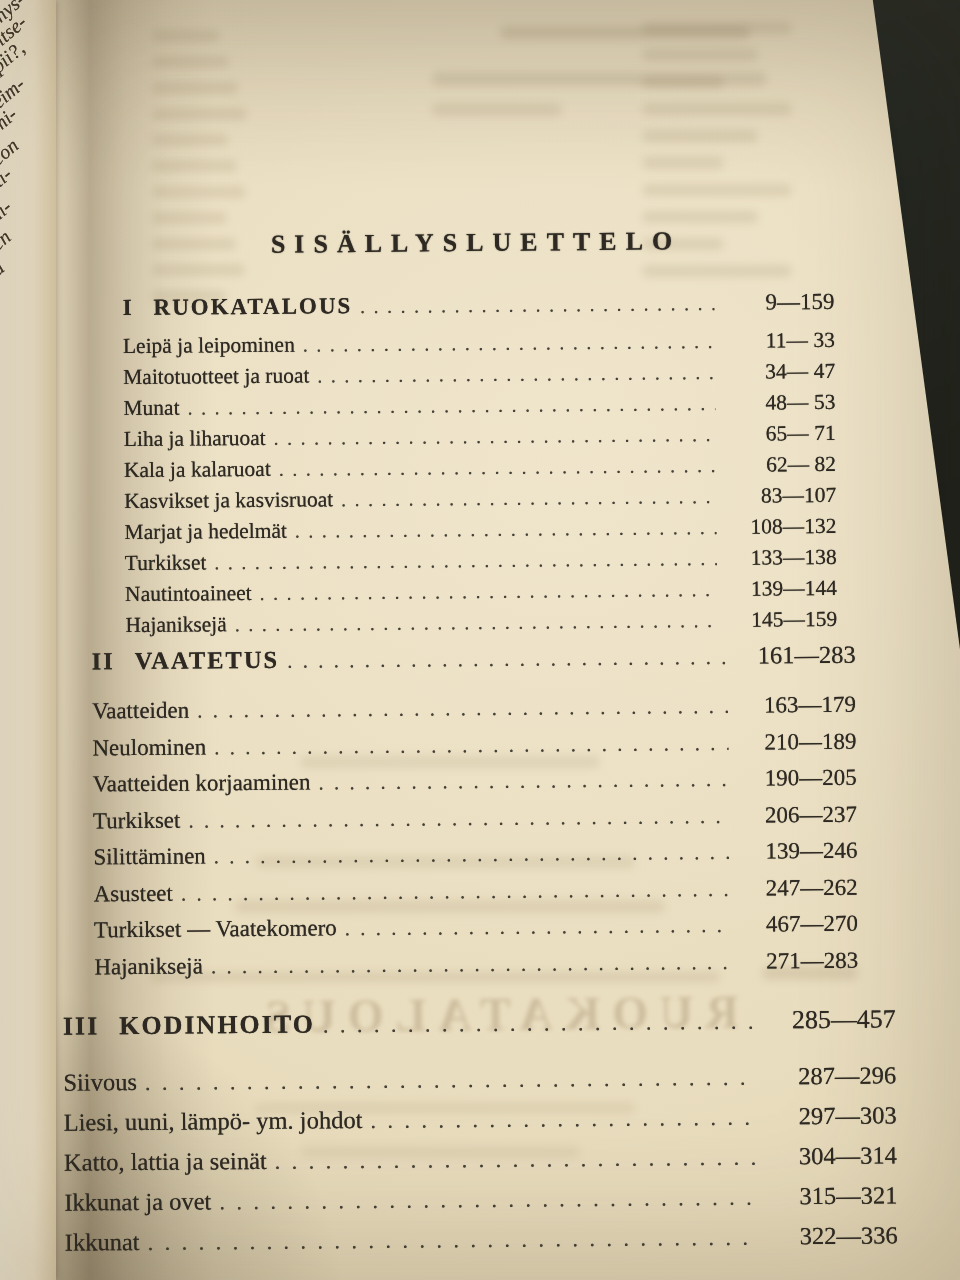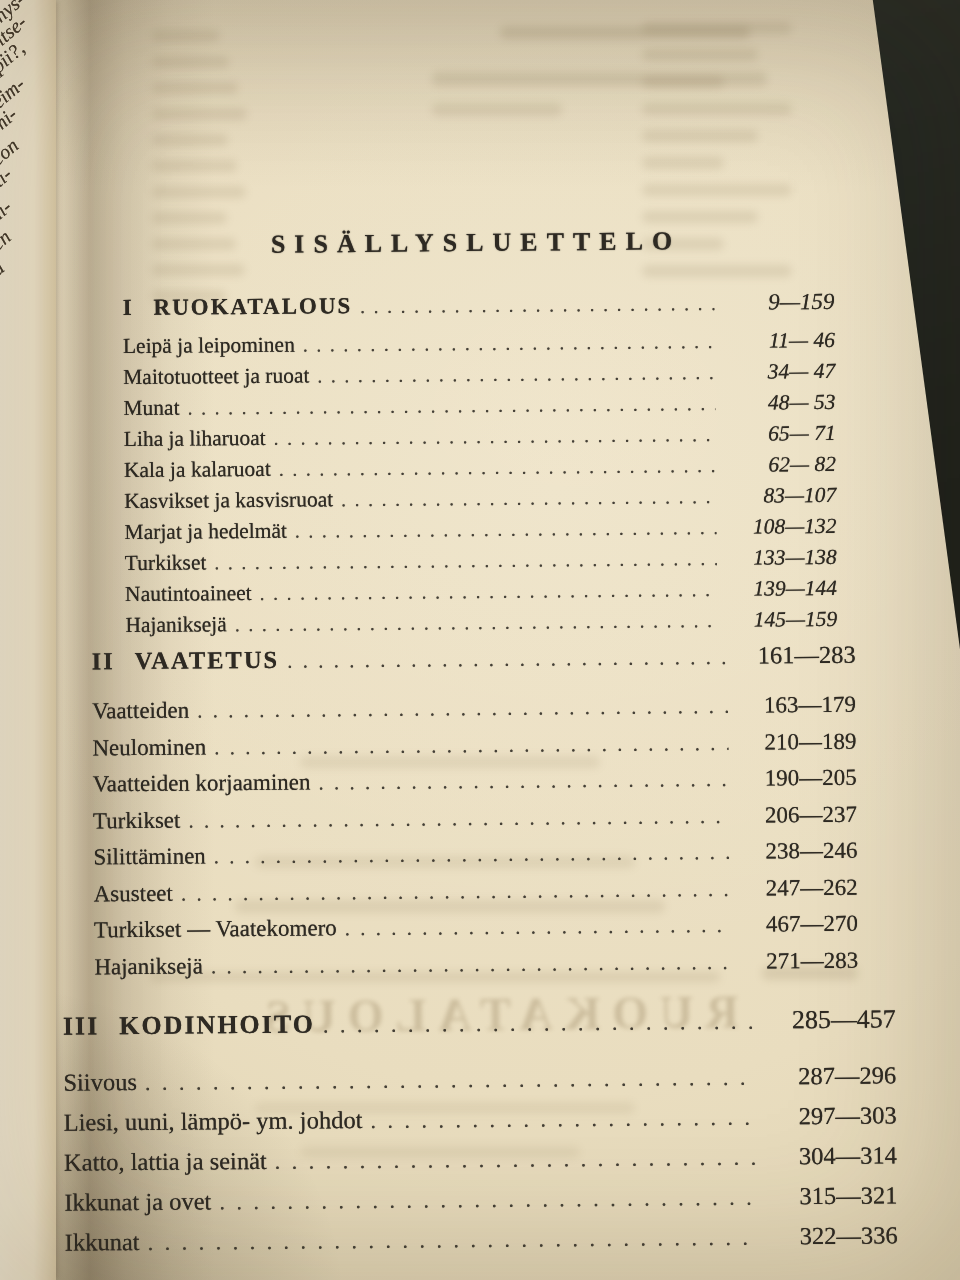--- a/index.html
+++ b/index.html
@@ -59,21 +59,21 @@
   .s2{top:640px;left:92px;right:104px;}
   .s3{top:1004px;left:60px;right:67px;}
   .row{display:flex;align-items:baseline;}
   .label,.num{white-space:nowrap;}
   .num{margin-right:20px;}
   .leader{flex:1 1 auto;overflow:hidden;white-space:nowrap;margin:0 12px 0 8px;opacity:0.88;}
   .pages{flex:none;text-align:right;white-space:pre;}
   .head .label,.head .num{font-weight:700;letter-spacing:2px;}
   .s1 .row{line-height:30px;font-size:21.5px;}
   .s1 .head{line-height:34px;font-size:23px;margin-bottom:5px;}
-  .s1 .pages{width:108px;font-style:italic;}
+  .s1 .pages{width:108px;}
   .s1 .leader{font-size:19px;letter-spacing:2px;}
   .s2 .row{line-height:35.5px;font-size:23px;}
   .s2 .head{line-height:36px;font-size:24.5px;margin-bottom:13px;}
   .s2 .pages{width:116px;}
   .s2 .leader{font-size:21px;letter-spacing:2.5px;}
   .s3 .row{line-height:39px;font-size:24.5px;}
   .s3 .head{line-height:38px;font-size:26px;margin-bottom:16px;}
   .s3 .pages{width:128px;}
   .s3 .leader{font-size:22px;letter-spacing:3px;}
   
@@ -146,21 +146,21 @@
         <div class="section s1">
           <div class="row head">
             <span class="num">I</span>
             <span class="label">RUOKATALOUS</span>
             <span class="leader">. . . . . . . . . . . . . . . . . . . . . . . . . . . . . . . . . . . . . . . . . . . . . . . . . . . . . . . . . . . . . . . . . . . . . . . . . . . . . . . . </span>
             <span class="pages">9—159</span>
           </div>
           <div class="row">
             <span class="label">Leipä ja leipominen</span>
             <span class="leader">. . . . . . . . . . . . . . . . . . . . . . . . . . . . . . . . . . . . . . . . . . . . . . . . . . . . . . . . . . . . . . . . . . . . . . . . . . . . . . . . </span>
-            <span class="pages">11— 46</span>
+            <span class="pages">11— 33</span>
           </div>
           <div class="row">
             <span class="label">Maitotuotteet ja ruoat</span>
             <span class="leader">. . . . . . . . . . . . . . . . . . . . . . . . . . . . . . . . . . . . . . . . . . . . . . . . . . . . . . . . . . . . . . . . . . . . . . . . . . . . . . . . </span>
             <span class="pages">34— 47</span>
           </div>
           <div class="row">
             <span class="label">Munat</span>
             <span class="leader">. . . . . . . . . . . . . . . . . . . . . . . . . . . . . . . . . . . . . . . . . . . . . . . . . . . . . . . . . . . . . . . . . . . . . . . . . . . . . . . . </span>
             <span class="pages">48— 53</span>
@@ -224,21 +224,21 @@
             <span class="pages">190—205</span>
           </div>
           <div class="row">
             <span class="label">Turkikset</span>
             <span class="leader">. . . . . . . . . . . . . . . . . . . . . . . . . . . . . . . . . . . . . . . . . . . . . . . . . . . . . . . . . . . . . . . . . . . . . . . . . . . . . . . . </span>
             <span class="pages">206—237</span>
           </div>
           <div class="row">
             <span class="label">Silittäminen</span>
             <span class="leader">. . . . . . . . . . . . . . . . . . . . . . . . . . . . . . . . . . . . . . . . . . . . . . . . . . . . . . . . . . . . . . . . . . . . . . . . . . . . . . . . </span>
-            <span class="pages">238—246</span>
+            <span class="pages">139—246</span>
           </div>
           <div class="row">
             <span class="label">Asusteet</span>
             <span class="leader">. . . . . . . . . . . . . . . . . . . . . . . . . . . . . . . . . . . . . . . . . . . . . . . . . . . . . . . . . . . . . . . . . . . . . . . . . . . . . . . . </span>
             <span class="pages">247—262</span>
           </div>
           <div class="row">
             <span class="label">Turkikset — Vaatekomero</span>
             <span class="leader">. . . . . . . . . . . . . . . . . . . . . . . . . . . . . . . . . . . . . . . . . . . . . . . . . . . . . . . . . . . . . . . . . . . . . . . . . . . . . . . . </span>
             <span class="pages">467—270</span>

